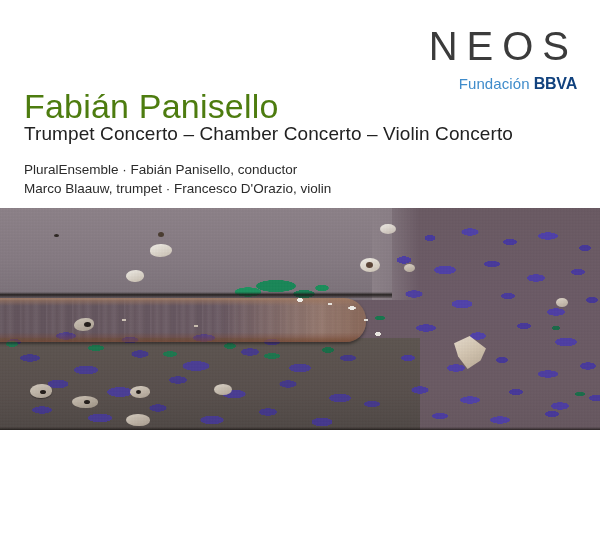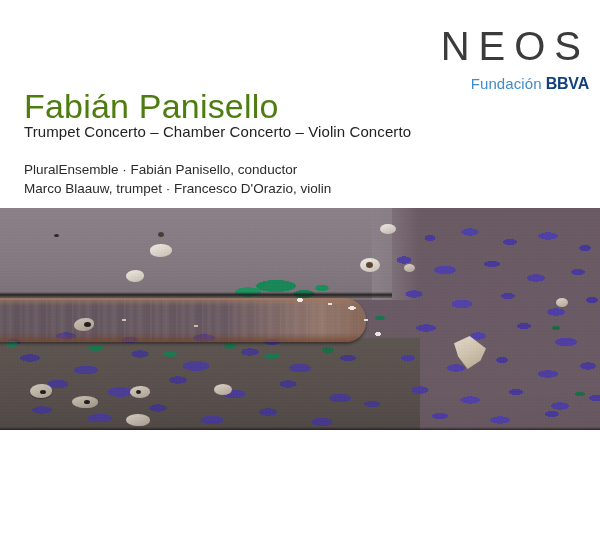--- a/index.html
+++ b/index.html
@@ -20,21 +20,21 @@
     position: absolute;
     left: 0; top: 0;
     width: 600px;
     height: 540px;
     background: #ffffff;
   }
 
   
   .label-block {
     position: absolute;
-    right: 8px;
+    right: 20px;
     top: 26px;
     text-align: right;
   }
   .neos-logo {
     font-family: "Liberation Sans", sans-serif;
     font-size: 40px;
     font-weight: 300;
     letter-spacing: 9px;
     color: #3b3b3b;
     line-height: 1;
@@ -68,21 +68,21 @@
     font-size: 34px;
     font-weight: 400;
     color: #4d7c0f;
     letter-spacing: 0.2px;
     line-height: 1.1;
   }
   .works {
     position: absolute;
     left: 24px;
     top: 124px;
-    font-size: 15px;
+    font-size: 19px;
     font-weight: 400;
     color: #222222;
     letter-spacing: 0.1px;
     line-height: 1.1;
     white-space: nowrap;
   }
   .performers {
     position: absolute;
     left: 24px;
     top: 160px;

